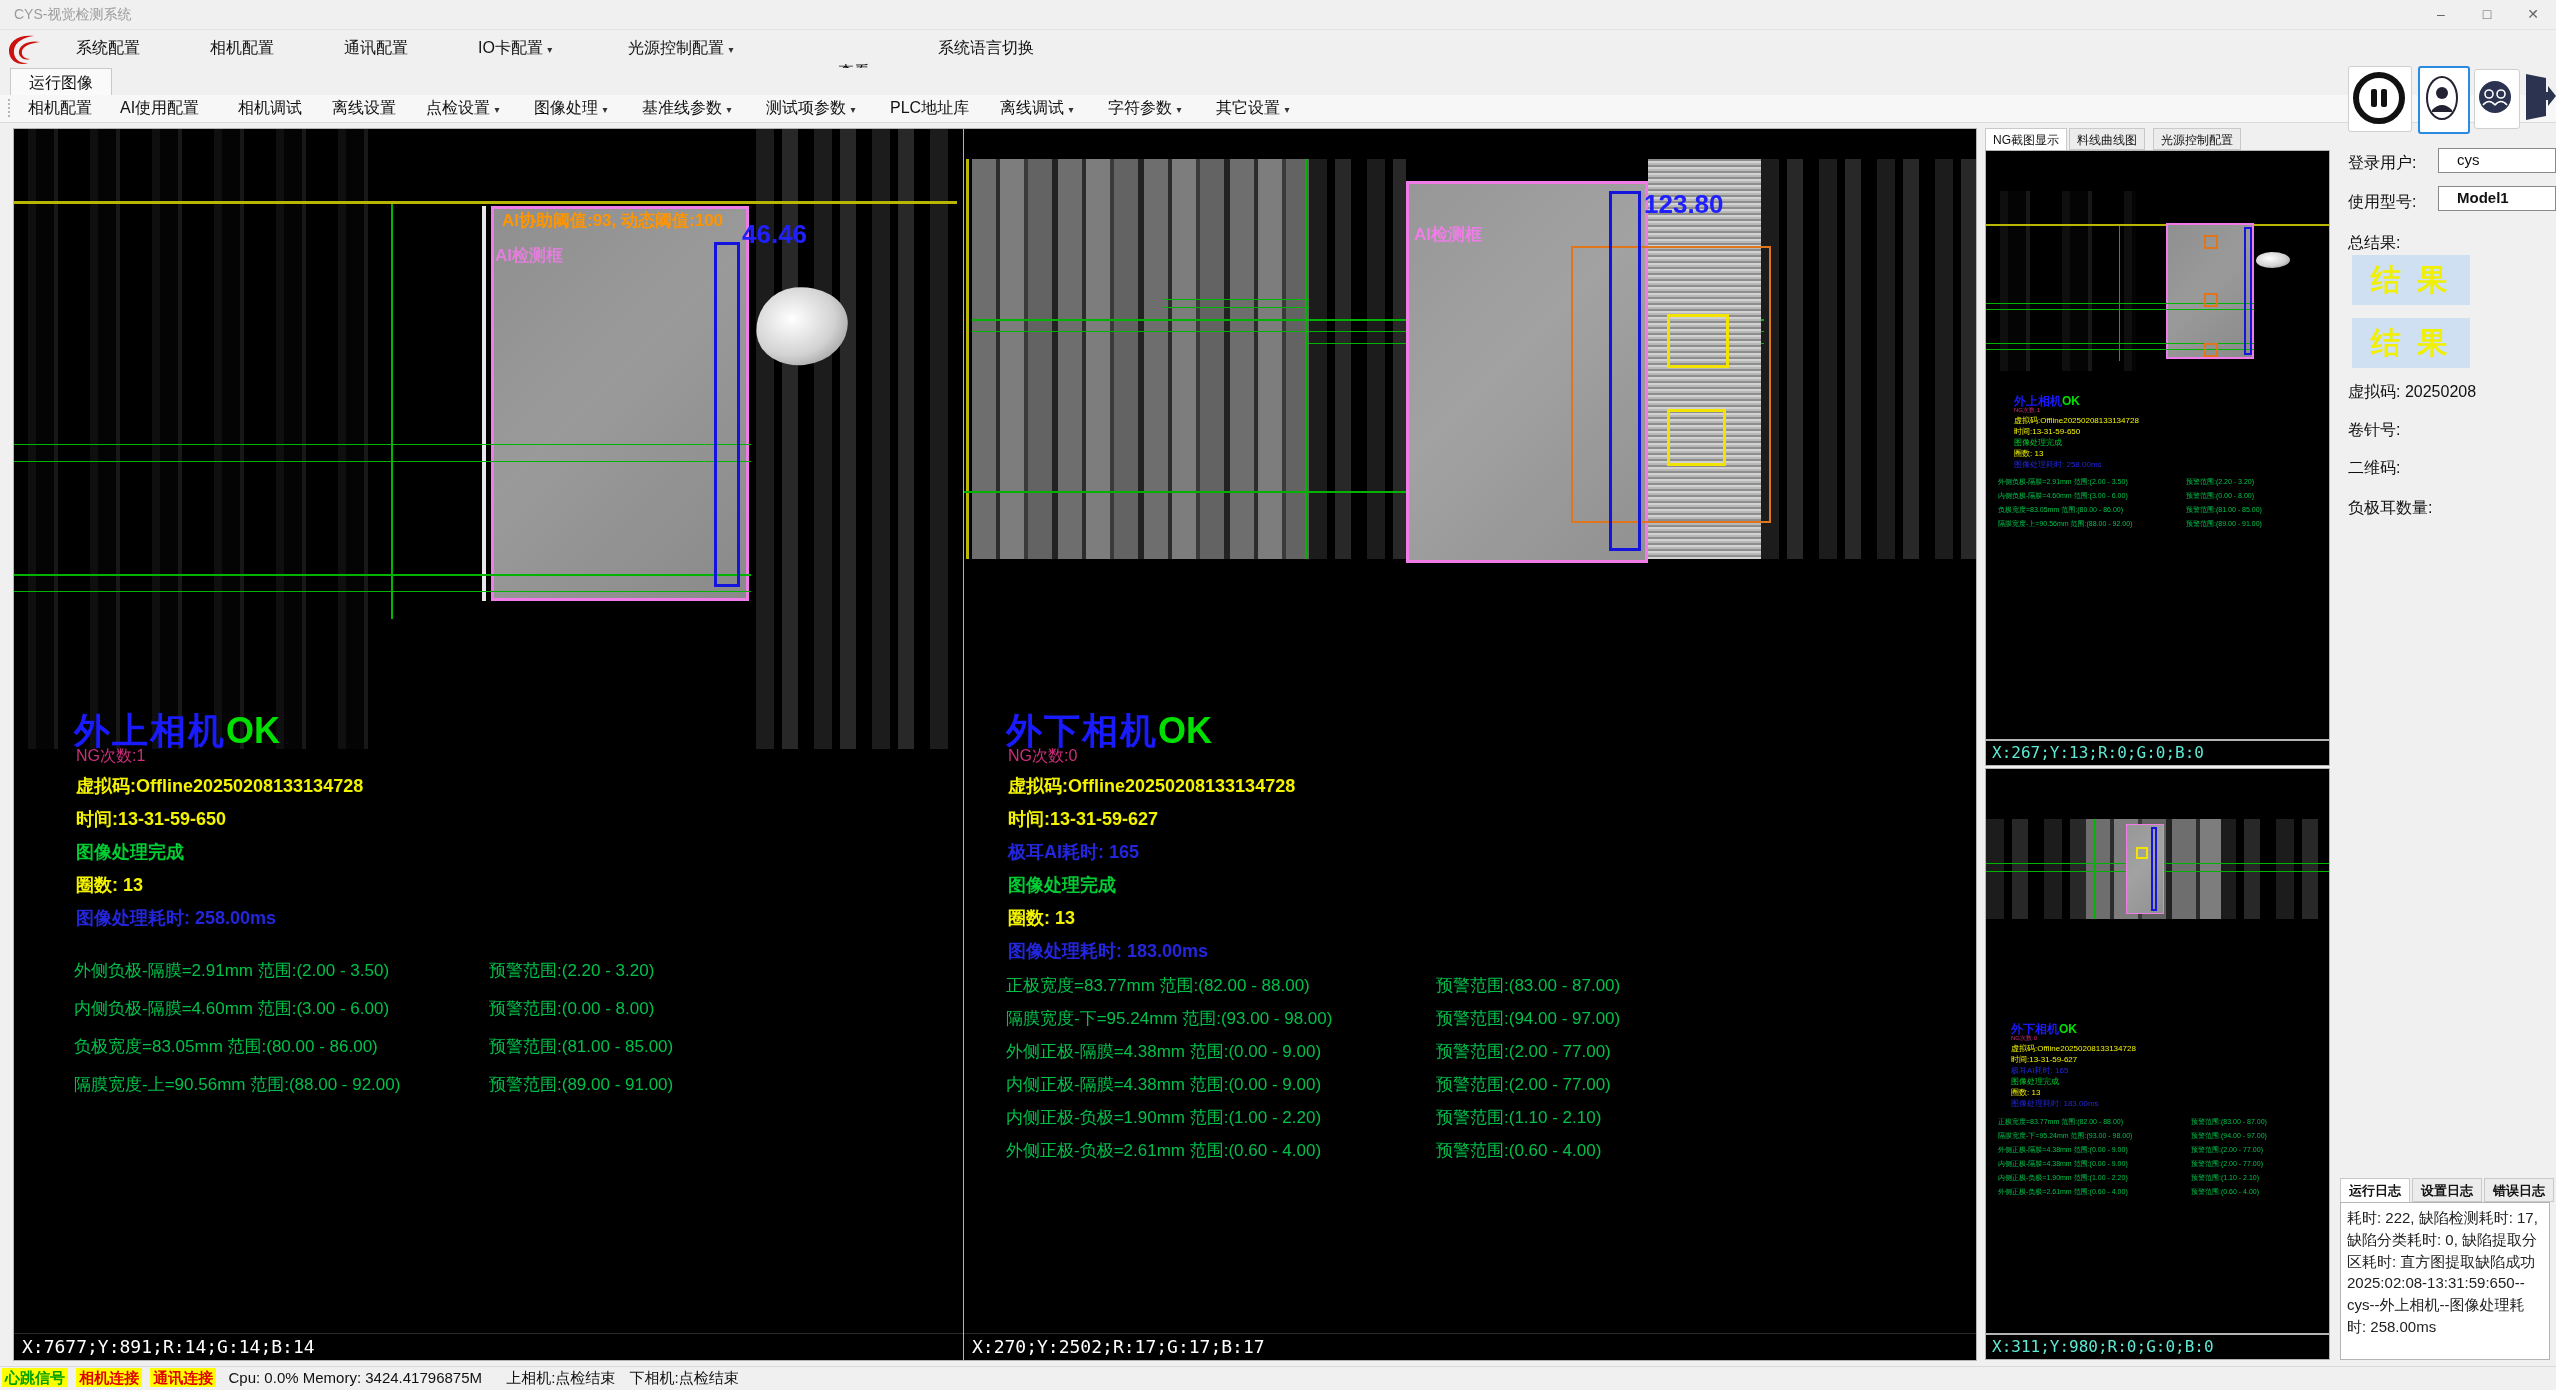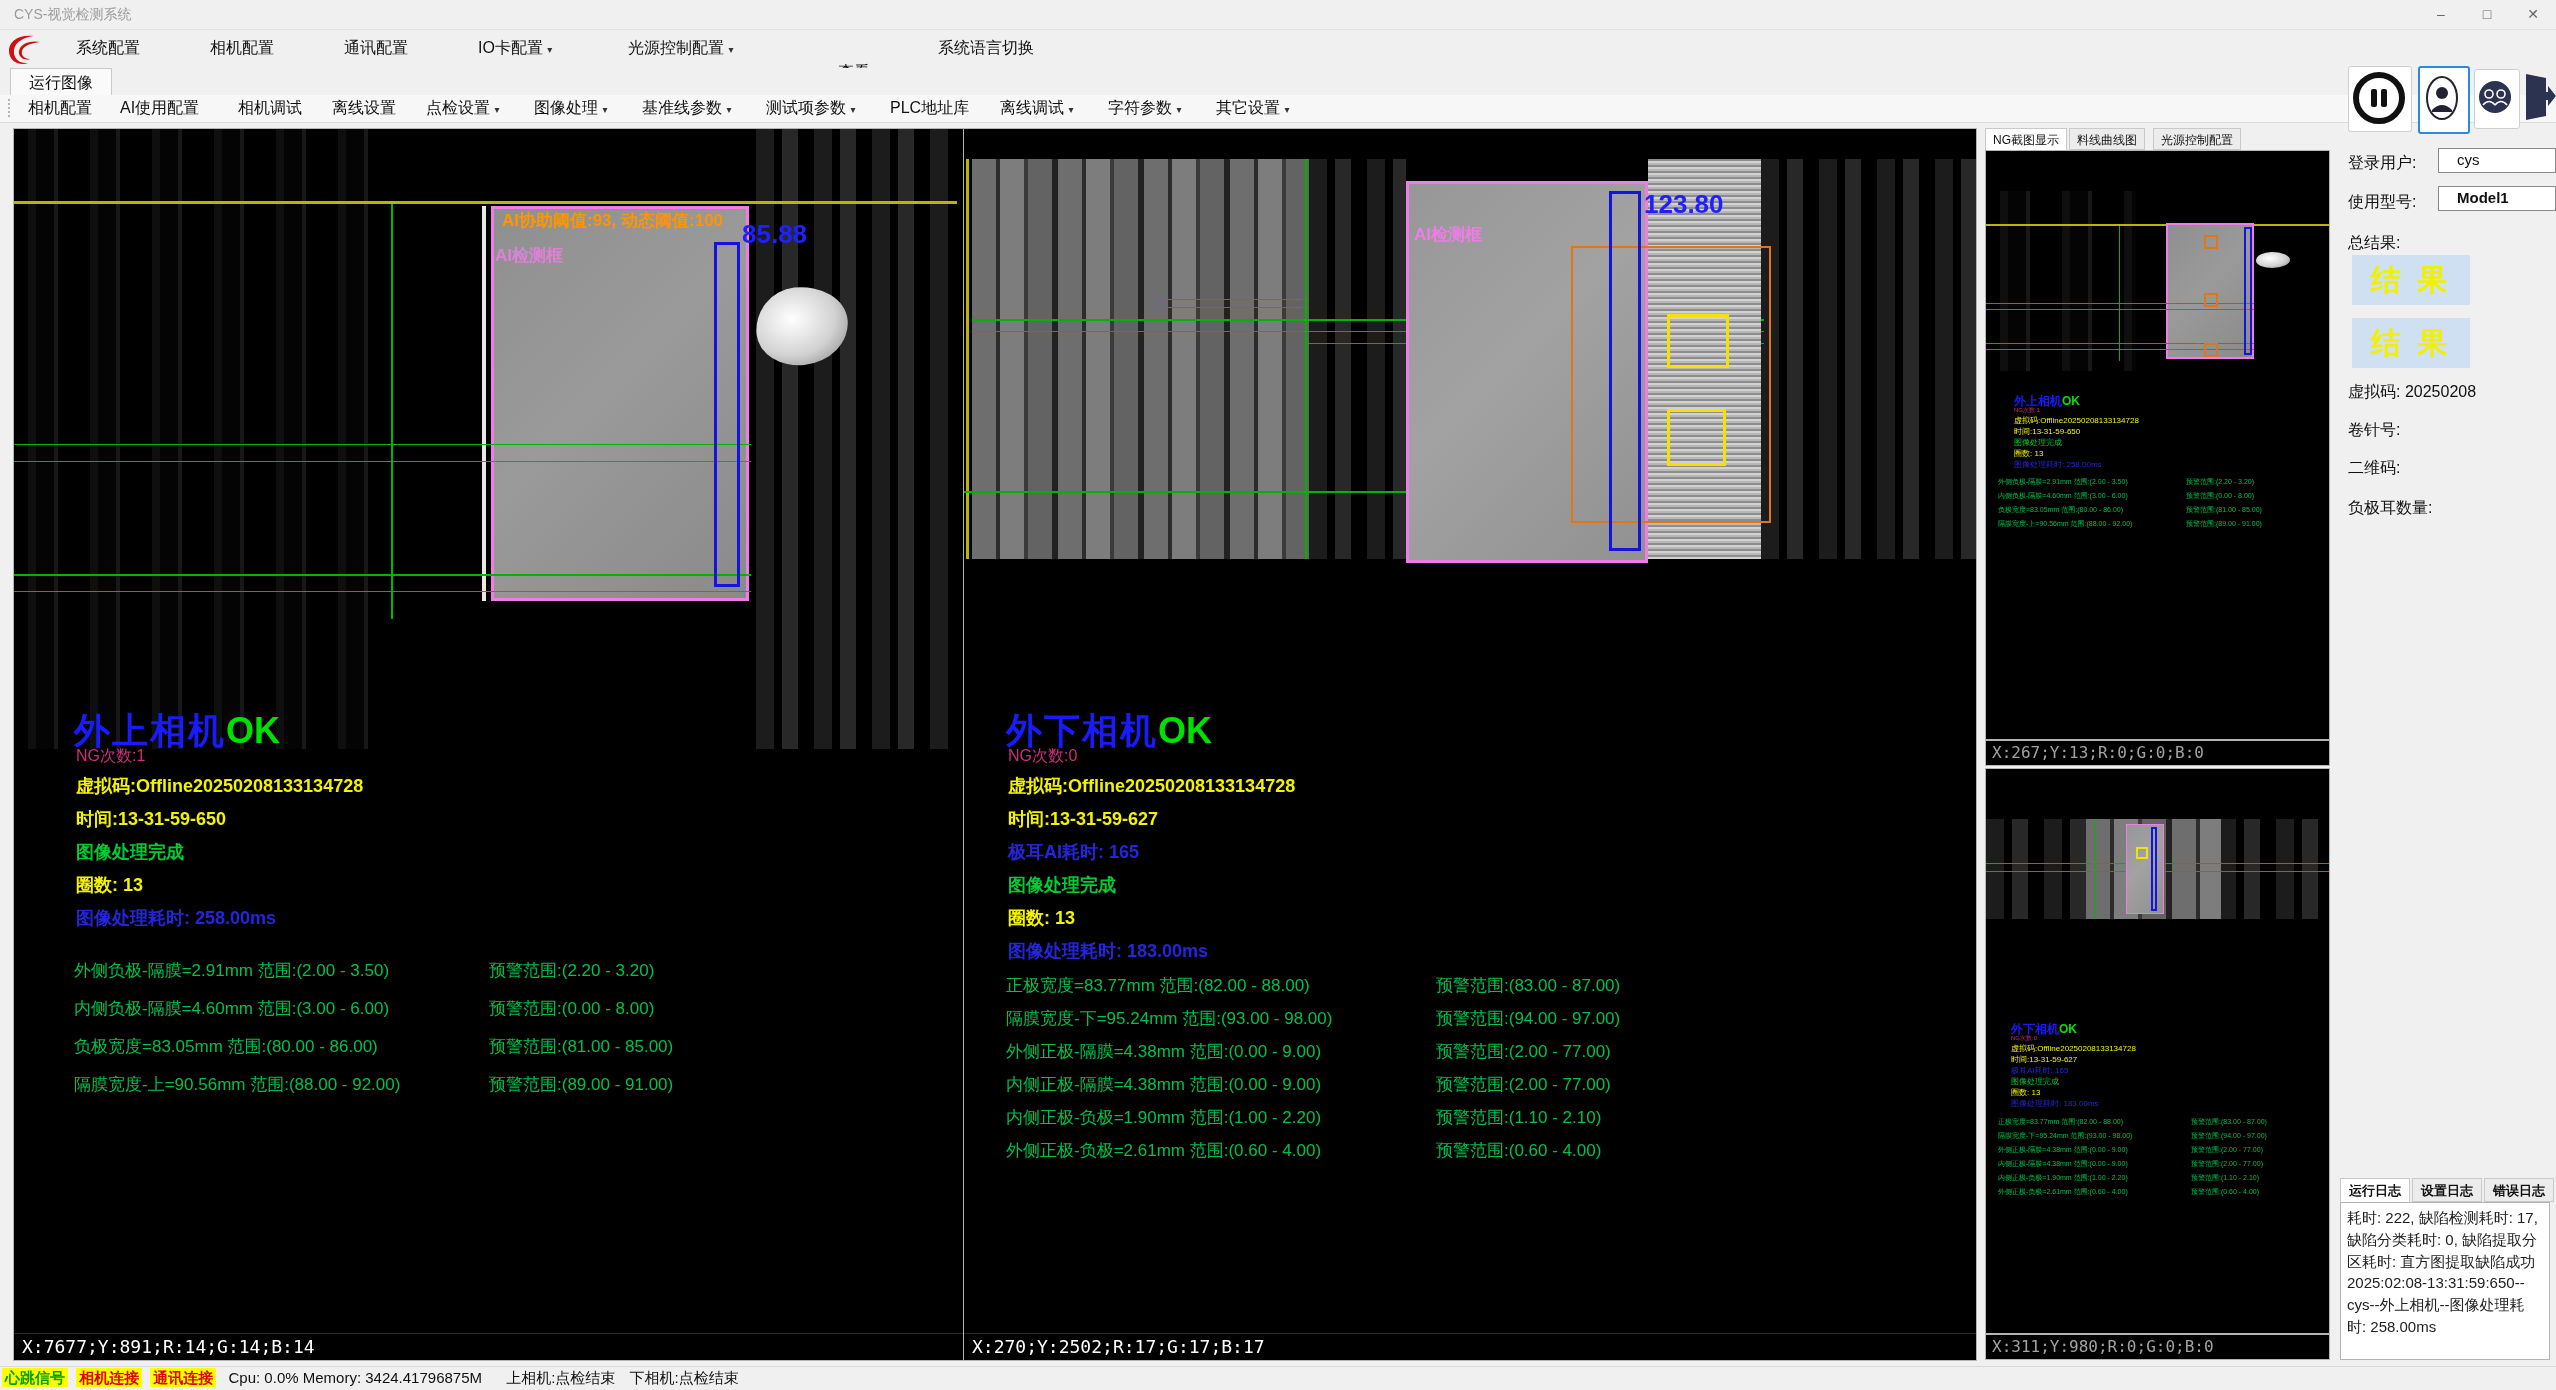--- a/index.html
+++ b/index.html
@@ -53,21 +53,21 @@
   .info-line{font-size:18px;font-weight:bold;white-space:nowrap;}
   .meas-row{font-size:17px;white-space:nowrap;}
   .overlay-orange{color:#ff9500;font-size:17px;font-weight:bold;white-space:nowrap;}
   .overlay-pink{color:#f07ce8;font-size:17px;font-weight:bold;white-space:nowrap;margin-top:36px;}
   .overlay-blue{color:#2020ff;font-size:26px;font-weight:bold;white-space:nowrap;}
   
   #ng-panel{left:1985px;top:128px;width:345px;height:1233px;background:#f0f0f0;}
   .ng-tab{top:0;height:22px;font-size:12px;line-height:22px;padding:0 7px;color:#111;background:#ececec;border:1px solid #c9c9c9;box-sizing:border-box;}
   .ng-tab.active{background:#fff;border-bottom:none;}
   .ng-thumb{left:0;width:345px;background:#000;border:1px solid #b4b4b4;box-sizing:border-box;}
-  .ng-coord{left:0;width:345px;height:26px;background:#000;border:1px solid #b4b4b4;box-sizing:border-box;color:#a3a3a3;font-size:16px;font-family:"DejaVu Sans Mono",monospace;line-height:24px;padding-left:6px;}
+  .ng-coord{left:0;width:345px;height:26px;background:#000;border:1px solid #b4b4b4;box-sizing:border-box;color:#5eead4;font-size:16px;font-family:"DejaVu Sans Mono",monospace;line-height:24px;padding-left:6px;}
   .mini-title{font-size:12px;font-weight:bold;color:#1a1aff;white-space:nowrap;}
   .mini-title .ok{color:#00e000;}
   .mini{font-size:8px;white-space:nowrap;}
   .mini6{font-size:7px;white-space:nowrap;}
   
   .side-btn{top:66px;height:64px;background:#fff;border:1px solid #cfcfcf;border-radius:3px;}
   .side-label{font-size:16px;color:#111;white-space:nowrap;}
   .side-input{background:#fff;border:1px solid #8a8a8a;font-size:15px;color:#111;padding:2px 18px;box-sizing:border-box;}
   .result-box{left:2352px;width:118px;height:50px;background:#cfe0f2;color:#f0f000;font-size:30px;font-weight:bold;text-align:center;line-height:50px;letter-spacing:4px;}
   
@@ -131,21 +131,21 @@
     <div class="abs vline" style="left:377px;top:75px;height:415px;"></div>
     <div class="abs" style="left:468px;top:77px;width:4px;height:395px;background:#e8e8e8;"></div>
     <div class="abs pinkbox graytex" style="left:477px;top:77px;width:258px;height:395px;"></div>
     <div class="abs hline" style="left:0;top:315px;width:737px;height:1px;"></div>
     <div class="abs hline" style="left:0;top:332px;width:737px;height:1px;"></div>
     <div class="abs hline" style="left:0;top:445px;width:737px;"></div>
     <div class="abs hline" style="left:0;top:462px;width:737px;height:1px;"></div>
     <div class="abs bluebox" style="left:700px;top:113px;width:26px;height:345px;"></div>
     <div class="abs overlay-orange" style="left:488px;top:80px;">AI协助阈值:93, 动态阈值:100</div>
     <div class="abs overlay-pink" style="left:481px;top:79px;opacity:.85;">AI检测框</div>
-    <div class="abs overlay-blue" style="left:728px;top:90px;">85.88</div>
+    <div class="abs overlay-blue" style="left:728px;top:90px;">46.46</div>
     <div class="abs blob" style="left:742px;top:158px;width:92px;height:78px;transform:rotate(-6deg);"></div>
 
     <div class="abs cam-title" style="left:60px;top:578px;"><span>外上相机</span><span class="ok">OK</span></div>
     <div class="abs ng-line c-m" style="left:62px;top:617px;">NG次数:1</div>
     <div class="abs info-line c-y" style="left:62px;top:645px;">虚拟码:Offline20250208133134728</div>
     <div class="abs info-line c-y" style="left:62px;top:678px;">时间:13-31-59-650</div>
     <div class="abs info-line c-g" style="left:62px;top:711px;">图像处理完成</div>
     <div class="abs info-line c-y" style="left:62px;top:744px;">圈数: 13</div>
     <div class="abs info-line c-b" style="left:62px;top:777px;">图像处理耗时: 258.00ms</div>
     <div class="abs meas-row c-mg" style="left:60px;top:830px;"><span>外侧负极-隔膜=2.91mm 范围:(2.00 - 3.50)</span></div>

